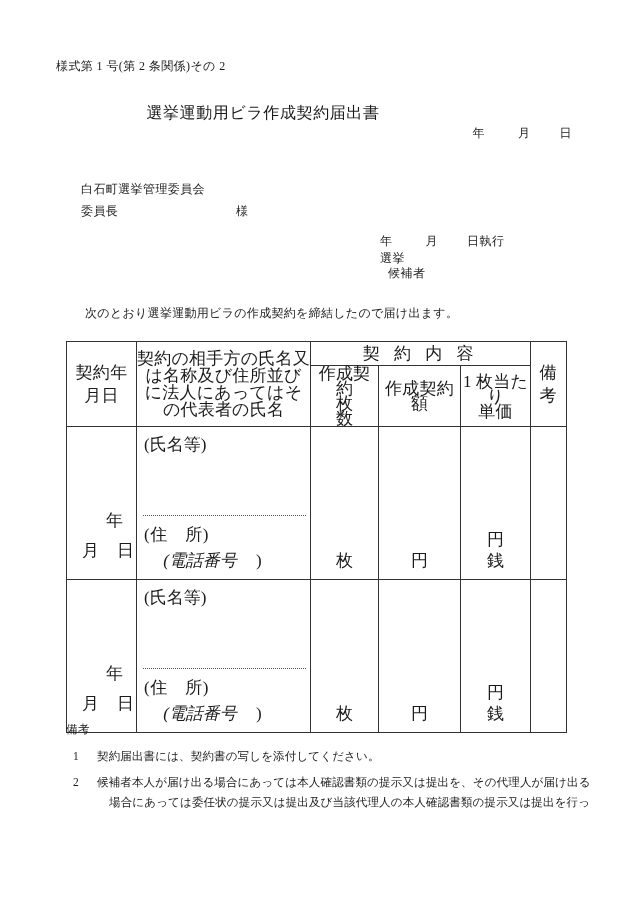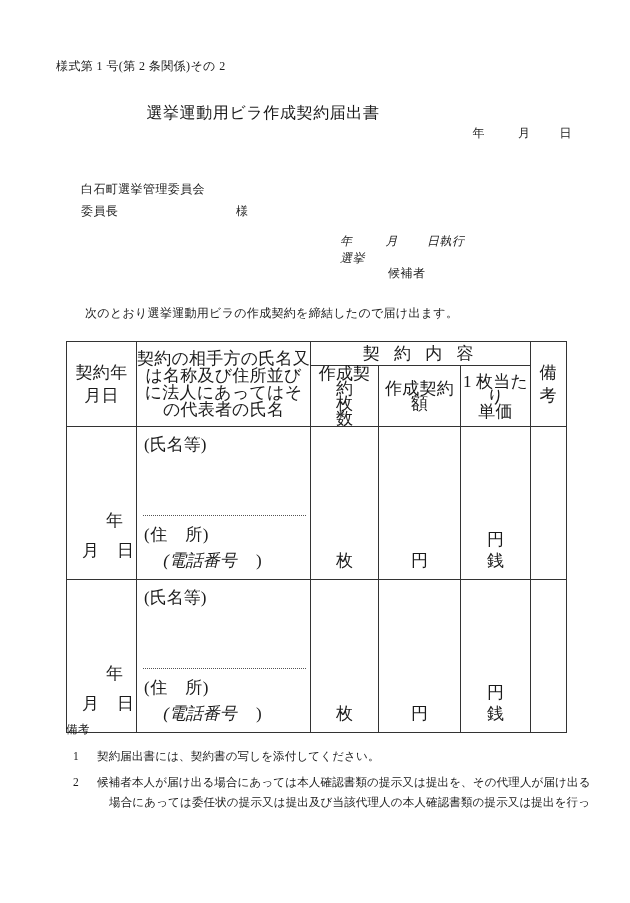--- a/index.html
+++ b/index.html
@@ -60,26 +60,25 @@
     letter-spacing: 0.4px;
     line-height: 22px;
   }
   .addressee .row2 {
     display: flex;
   }
   .addressee .chief { width: 155px; }
 
   .election-line {
     position: absolute;
-    left: 340px;
+    left: 380px;
     top: 233px;
     font-size: 12px;
     letter-spacing: 0.5px;
     width: 220px;
-    font-style: italic;
   }
   .election-line .y { display: inline-block; }
   .election-line .g1 { display: inline-block; width: 26px; }
   .election-line .g2 { display: inline-block; width: 22px; }
   .election-line .g3 { display: inline-block; width: 72px; }
 
   .candidate-line {
     position: absolute;
     left: 388px;
     top: 265px;

